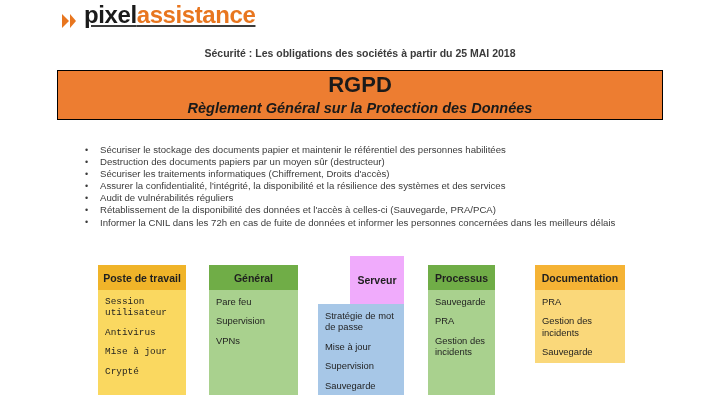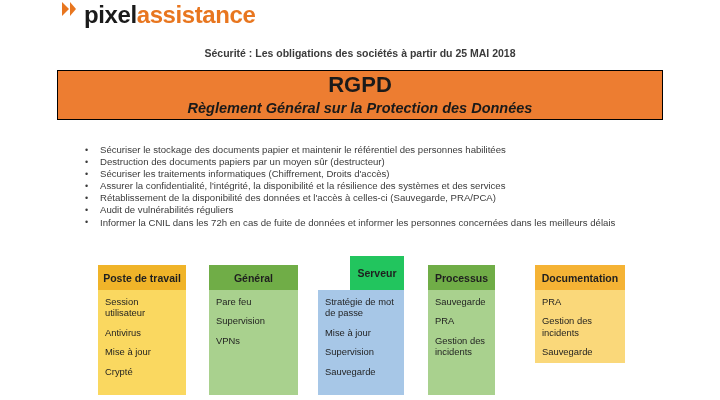--- a/index.html
+++ b/index.html
@@ -19,22 +19,23 @@
 
   
   .logo-block {
     position: absolute;
     left: 62px;
     top: 2px;
     width: 420px;
   }
   .logo-row {
     display: flex;
-    align-items: flex-start;
+    align-items: flex-end;
     height: 26px;
+    text-decoration: underline;
   }
   .chevrons {
     display: flex;
     align-items: center;
     margin-right: 7px;
     line-height: 1;
   }
   .chev {
     width: 0;
     height: 0;
@@ -195,45 +196,45 @@
 <div class="banner">
   <div class="banner-title">RGPD</div>
   <div class="banner-sub">Règlement Général sur la Protection des Données</div>
 </div>
 
 <ul class="bullets">
     <li>Sécuriser le stockage des documents papier et maintenir le référentiel des personnes habilitées</li>
     <li>Destruction des documents papiers par un moyen sûr (destructeur)</li>
     <li>Sécuriser les traitements informatiques (Chiffrement, Droits d'accès)</li>
     <li>Assurer la confidentialité, l'intégrité, la disponibilité et la résilience des systèmes et des services</li>
+    <li>Audit de vulnérabilités réguliers</li>
     <li>Rétablissement de la disponibilité des données et l'accès à celles-ci (Sauvegarde, PRA/PCA)</li>
-    <li>Audit de vulnérabilités réguliers</li>
     <li>Informer la CNIL dans les 72h en cas de fuite de données et informer les personnes concernées dans les meilleurs délais</li>
   </ul>
 
 <div class="columns">
     <div class="col" style="left: 98px; top: 265px; width: 88px; height: 130px;">
       <div class="col-head" style="background: rgb(240, 180, 41); height: 25px;">Poste de travail</div>
-      <div class="col-body" style="background: rgb(250, 216, 96); height: 105px;">
+      <div class="col-body" style="background: rgb(250, 216, 96); height: 105px; font-family: Liberation Mono, monospace;">
         <div class="col-item">Session utilisateur</div>
         <div class="col-item">Antivirus</div>
         <div class="col-item">Mise à jour</div>
         <div class="col-item">Crypté</div>
       </div>
     </div>
     <div class="col" style="left: 209px; top: 265px; width: 89px; height: 130px;">
       <div class="col-head" style="background: rgb(112, 173, 71); height: 25px;">Général</div>
       <div class="col-body" style="background: rgb(169, 209, 142); height: 105px;">
         <div class="col-item">Pare feu</div>
         <div class="col-item">Supervision</div>
         <div class="col-item">VPNs</div>
       </div>
     </div>
     <div class="col" style="left: 318px; top: 256px; width: 86px; height: 139px;">
-      <div class="col-head" style="background: #22c55e; height: 34px; margin-left: 32px;">Serveur</div>
+      <div class="col-head" style="background: #f0abfc; height: 48px; margin-left: 32px;">Serveur</div>
       <div class="col-body" style="background: rgb(167, 199, 231); height: 125px;">
         <div class="col-item">Stratégie de mot de passe</div>
         <div class="col-item">Mise à jour</div>
         <div class="col-item">Supervision</div>
         <div class="col-item">Sauvegarde</div>
       </div>
     </div>
     <div class="col" style="left: 428px; top: 265px; width: 67px; height: 130px;">
       <div class="col-head" style="background: rgb(112, 173, 71); height: 25px;">Processus</div>
       <div class="col-body" style="background: rgb(169, 209, 142); height: 105px;">

